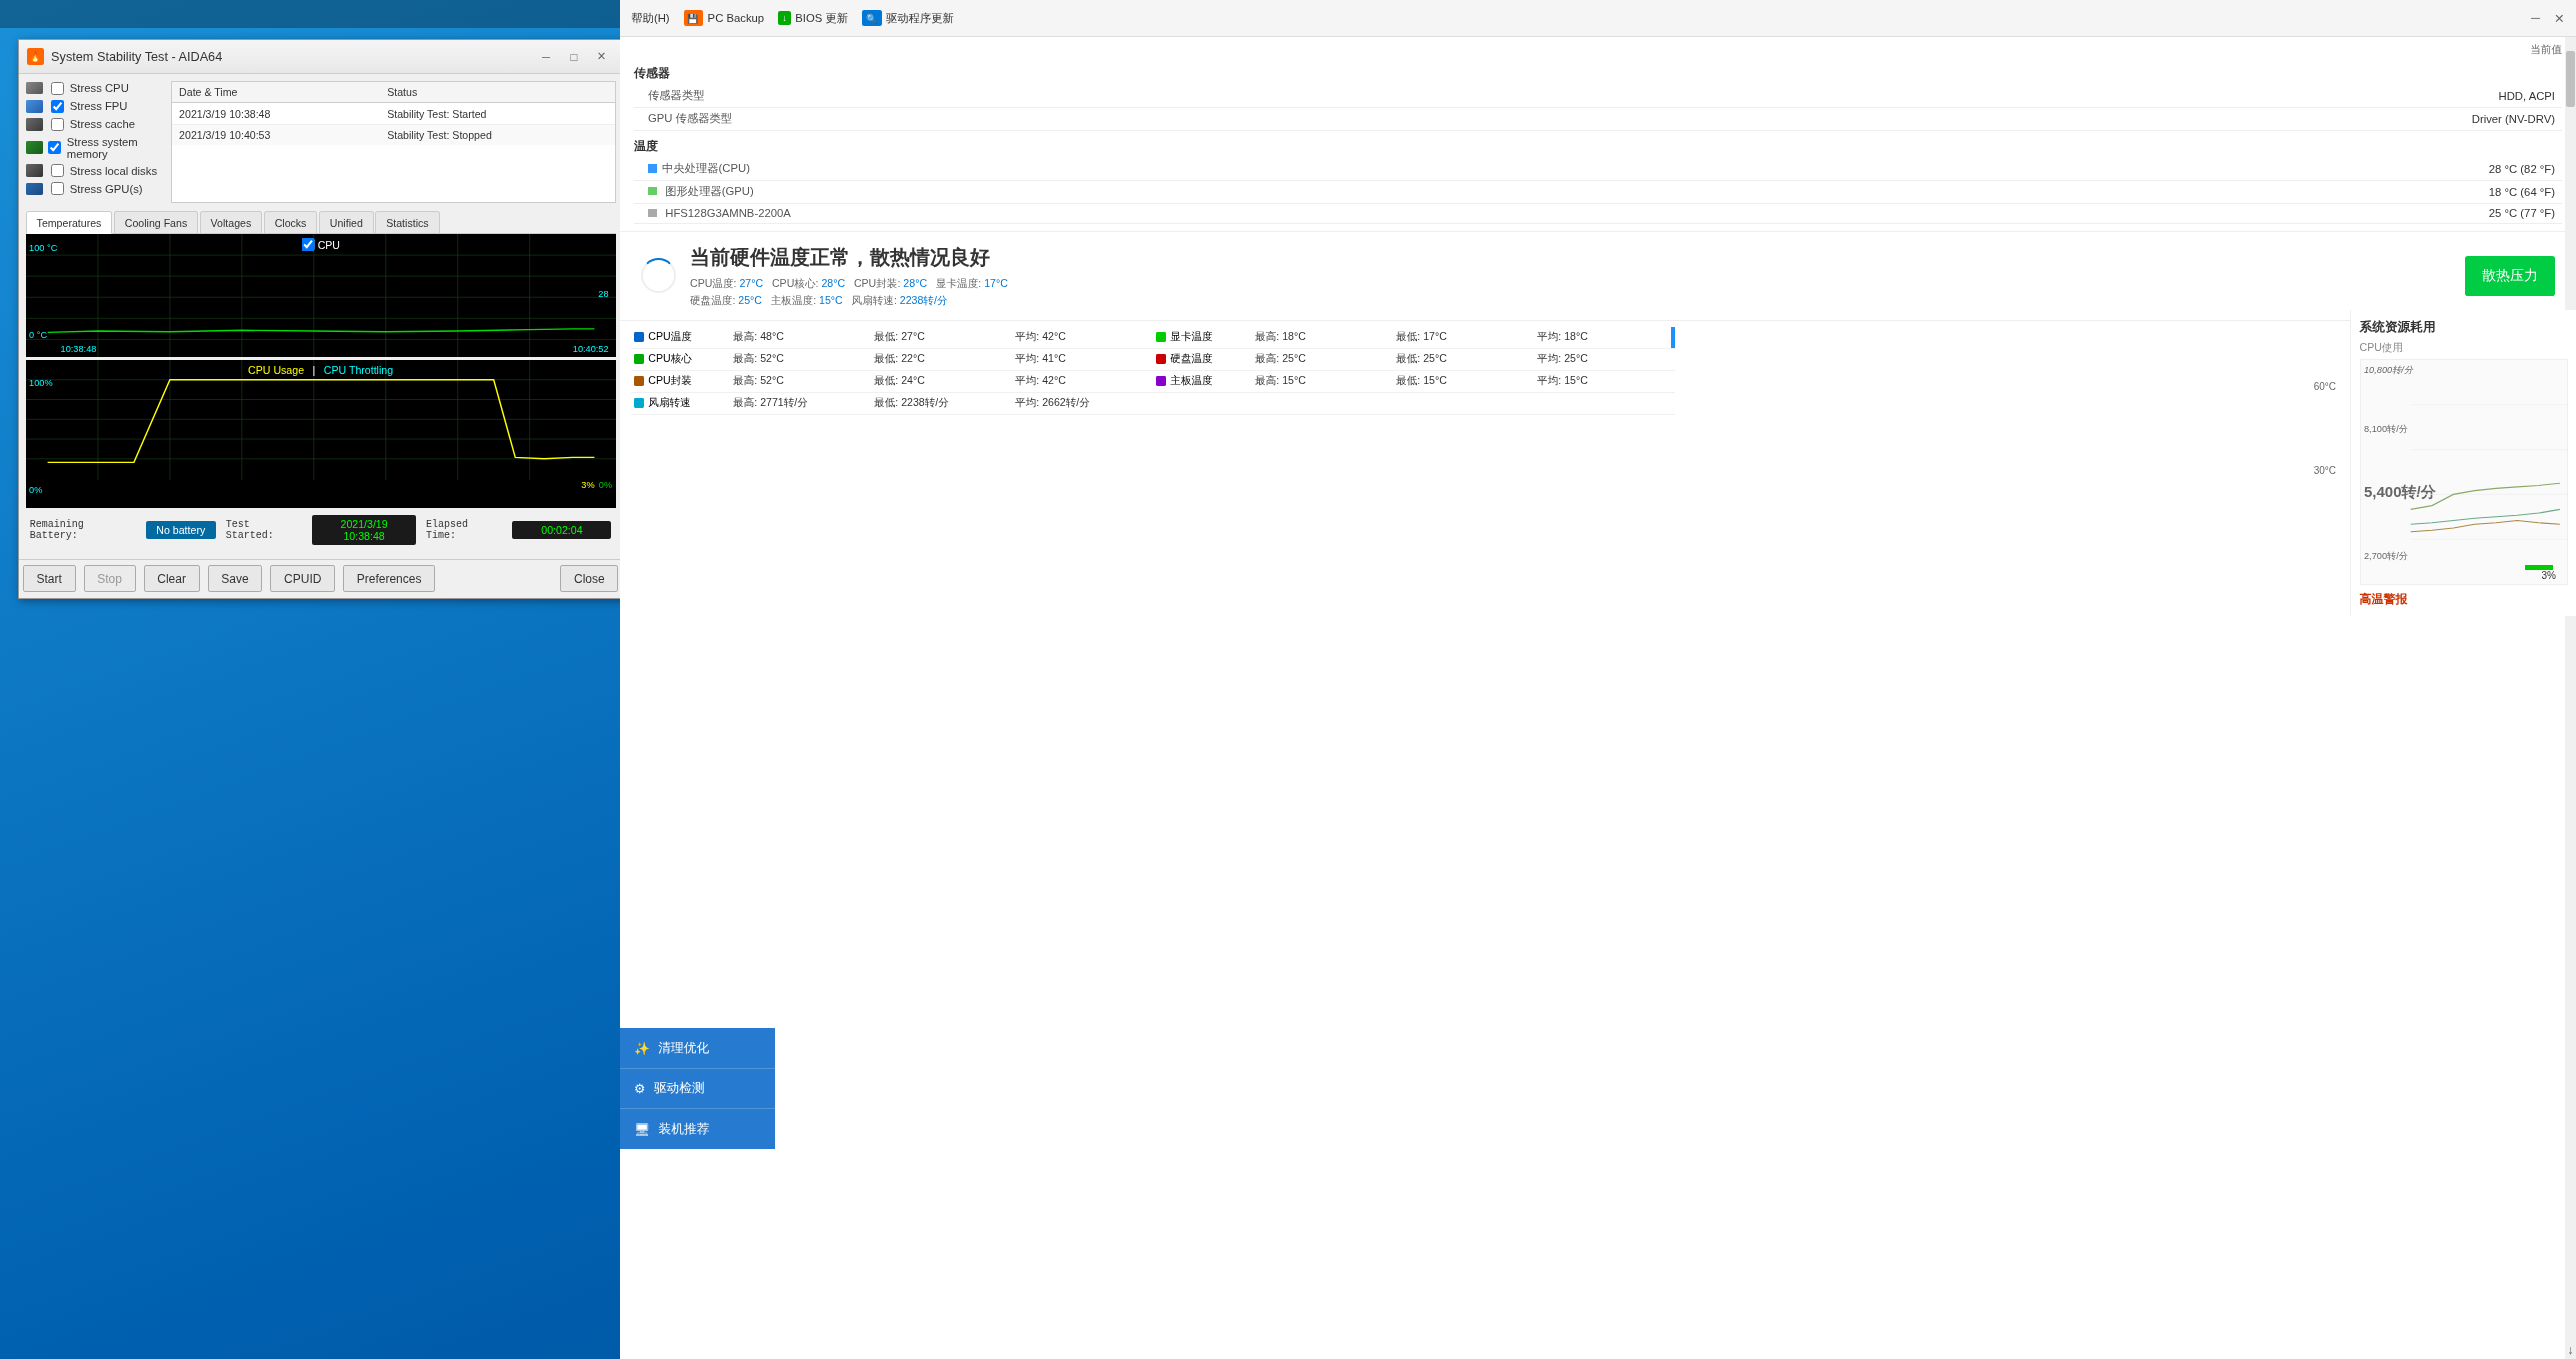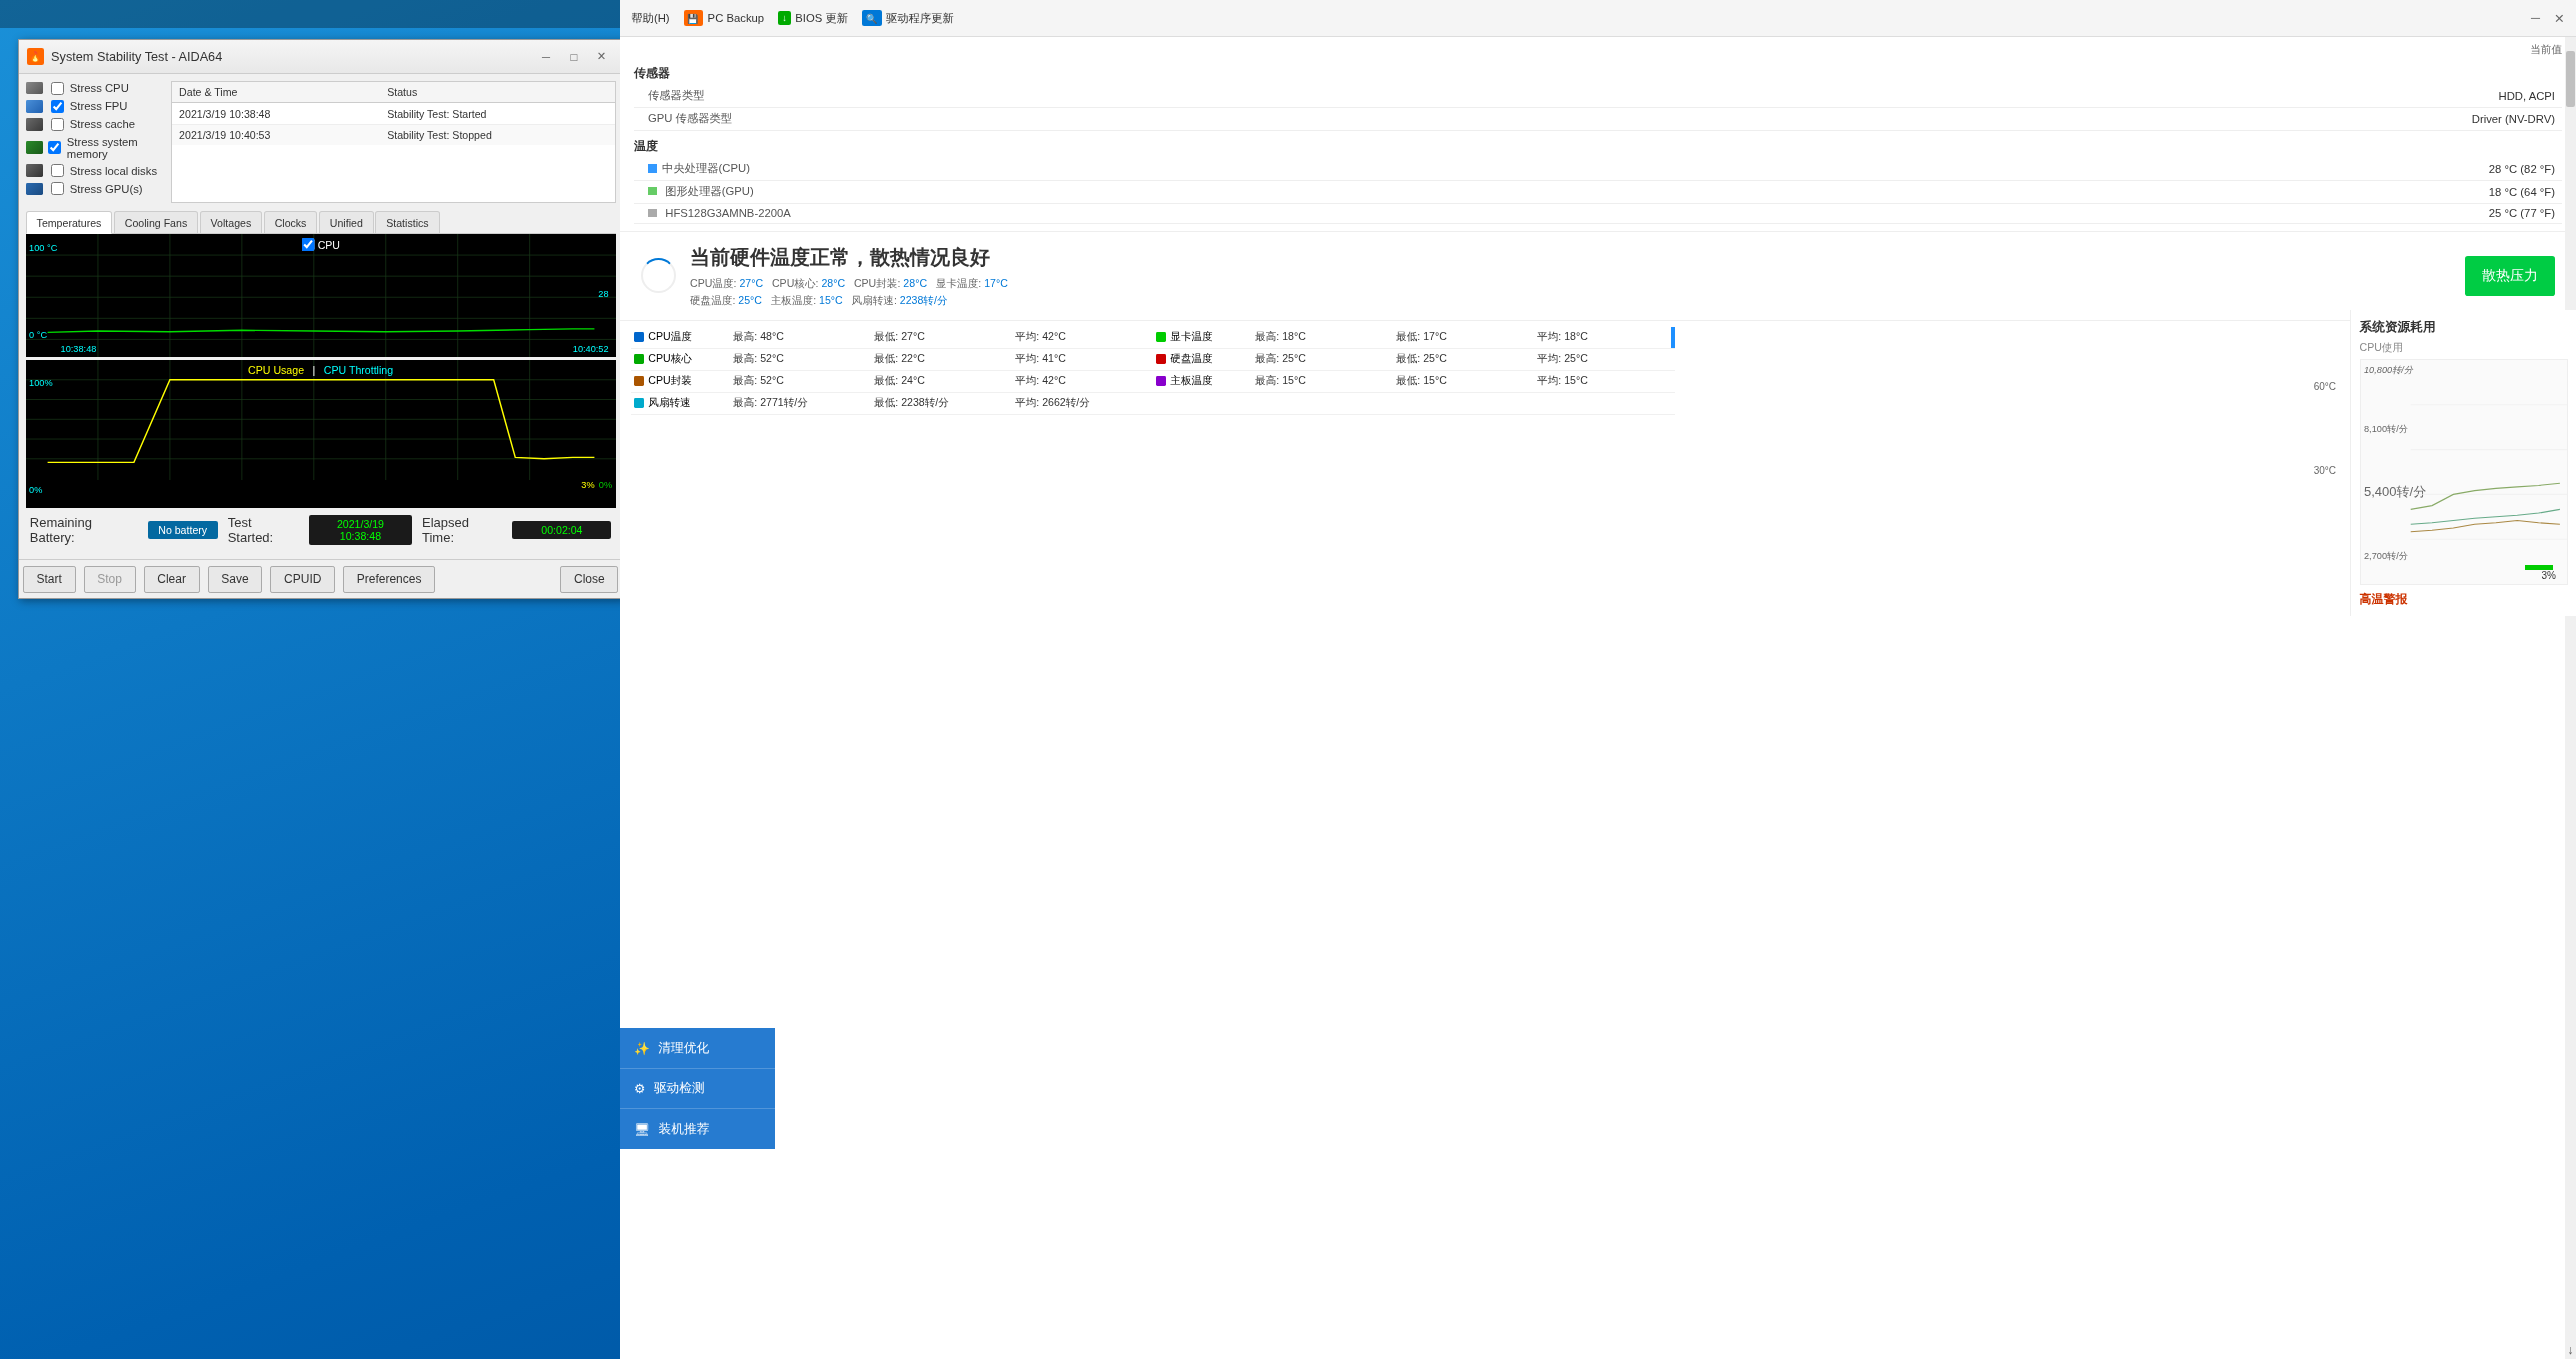--- a/index.html
+++ b/index.html
@@ -289,21 +289,22 @@
       display: flex;
       align-items: center;
       padding: 7px 4.2px;
       gap: 10px;
       font-size: 10.6px;
       color: #333;
     }
 
     .status-label {
       color: #333;
-      font-size: 13px;
+      font-size: 10px;
+      font-family: Liberation Mono, monospace;
     }
 
     .status-value-green {
       background: #0369a1;
       color: white;
       padding: 2.8px 8.5px;
       font-size: 10.6px;
       border-radius: 2.1px;
       min-width: 70px;
       text-align: center;
@@ -707,21 +708,21 @@
   </div>
 
   <div style="position:absolute;right:0;top:310px;width:226px;background:white;border-left:0.7px solid #eee;padding:8.5px;">
     <div style="font-size:12.7px;font-weight:bold;color:#333;margin-bottom:5.6px;">系统资源耗用</div>
     <div style="font-size:10.6px;color:#888;margin-bottom:4.2px;">CPU使用</div>
 
     <div style="position:relative;height:226px;background:#fafafa;border:0.7px solid #eee;">
 
       <div style="position:absolute;left:3.5px;top:3.5px;font-size:9.2px;color:#666;font-style:italic;">10,800转/分</div>
       <div style="position:absolute;left:3.5px;top:28%;font-size:9.2px;color:#666;">8,100转/分</div>
-      <div style="position:absolute;left:3.5px;top:55%;font-size:13px;color:#666;">5,400转/分</div>
+      <div style="position:absolute;left:3.5px;top:55%;font-size:15px;color:#666;font-weight:bold;">5,400转/分</div>
       <div style="position:absolute;left:3.5px;bottom:21px;font-size:9.2px;color:#666;">2,700转/分</div>
 
       <div style="position:absolute;bottom:14px;right:14px;width:28px;background:#00cc00;height:5.6px;"></div>
       <div style="position:absolute;bottom:3.5px;right:10.6px;font-size:10px;color:#333;">3%</div>
 
       <svg width="100%" height="100%" viewBox="0 0 290 300" preserveAspectRatio="none" style="position:absolute;top:0;left:0;">
 
         <line x1="70" y1="60" x2="290" y2="60" stroke="#eee" stroke-width="1"></line>
         <line x1="70" y1="120" x2="290" y2="120" stroke="#eee" stroke-width="1"></line>
         <line x1="70" y1="180" x2="290" y2="180" stroke="#eee" stroke-width="1"></line>

